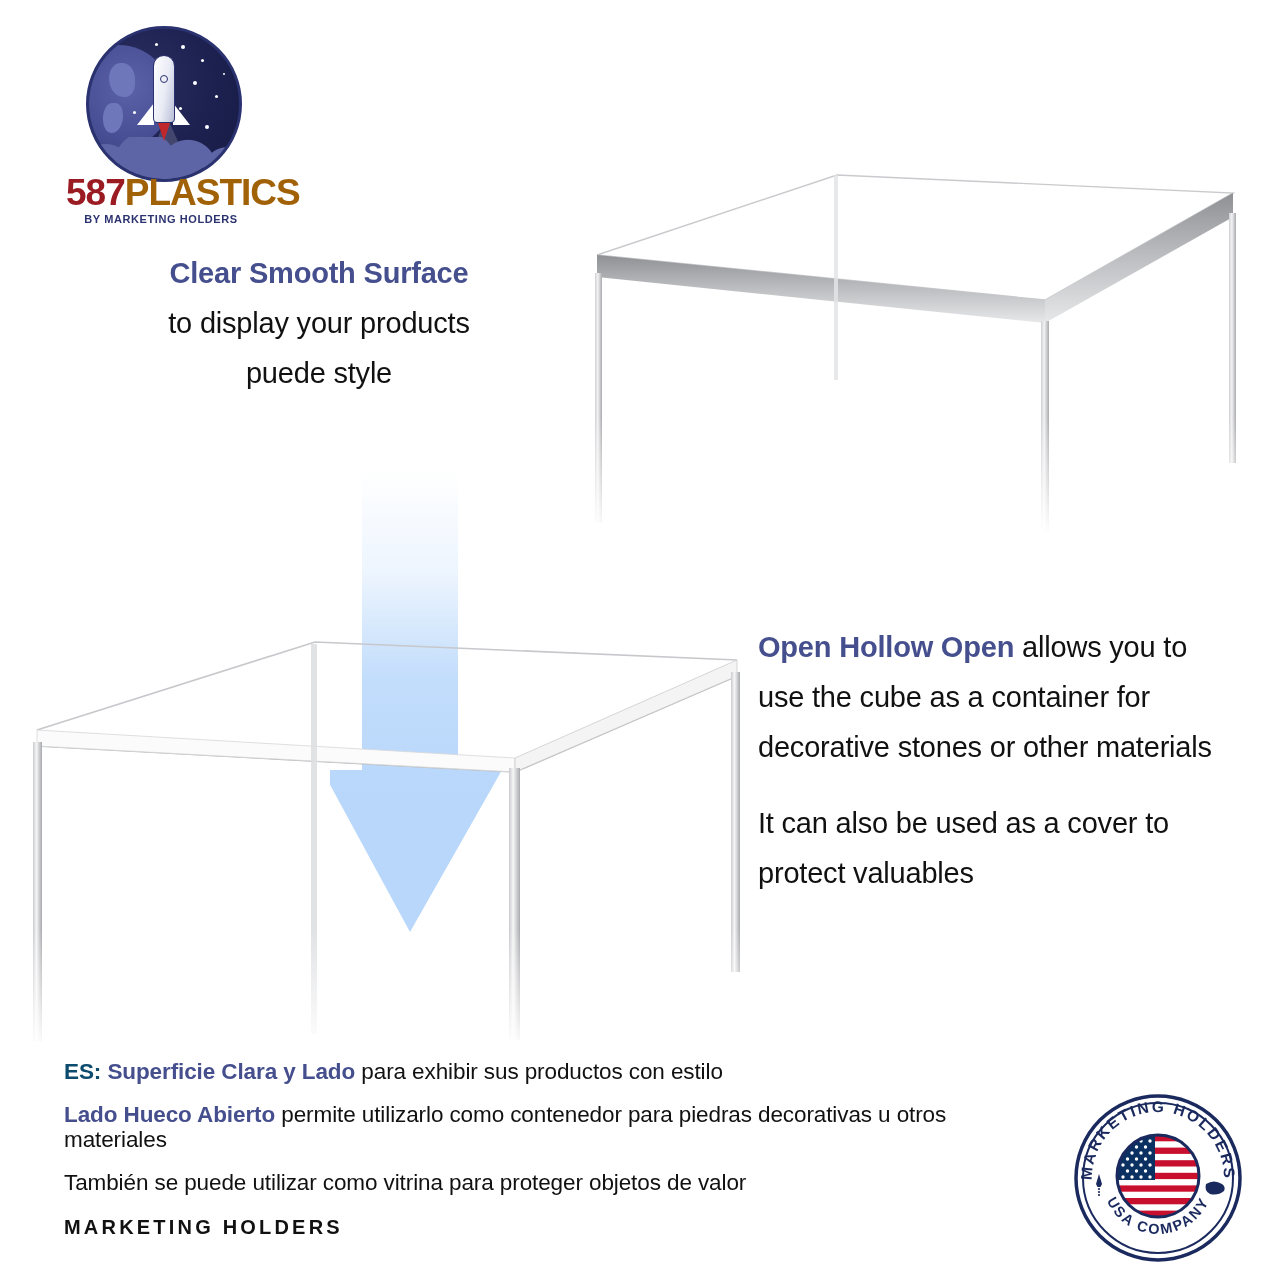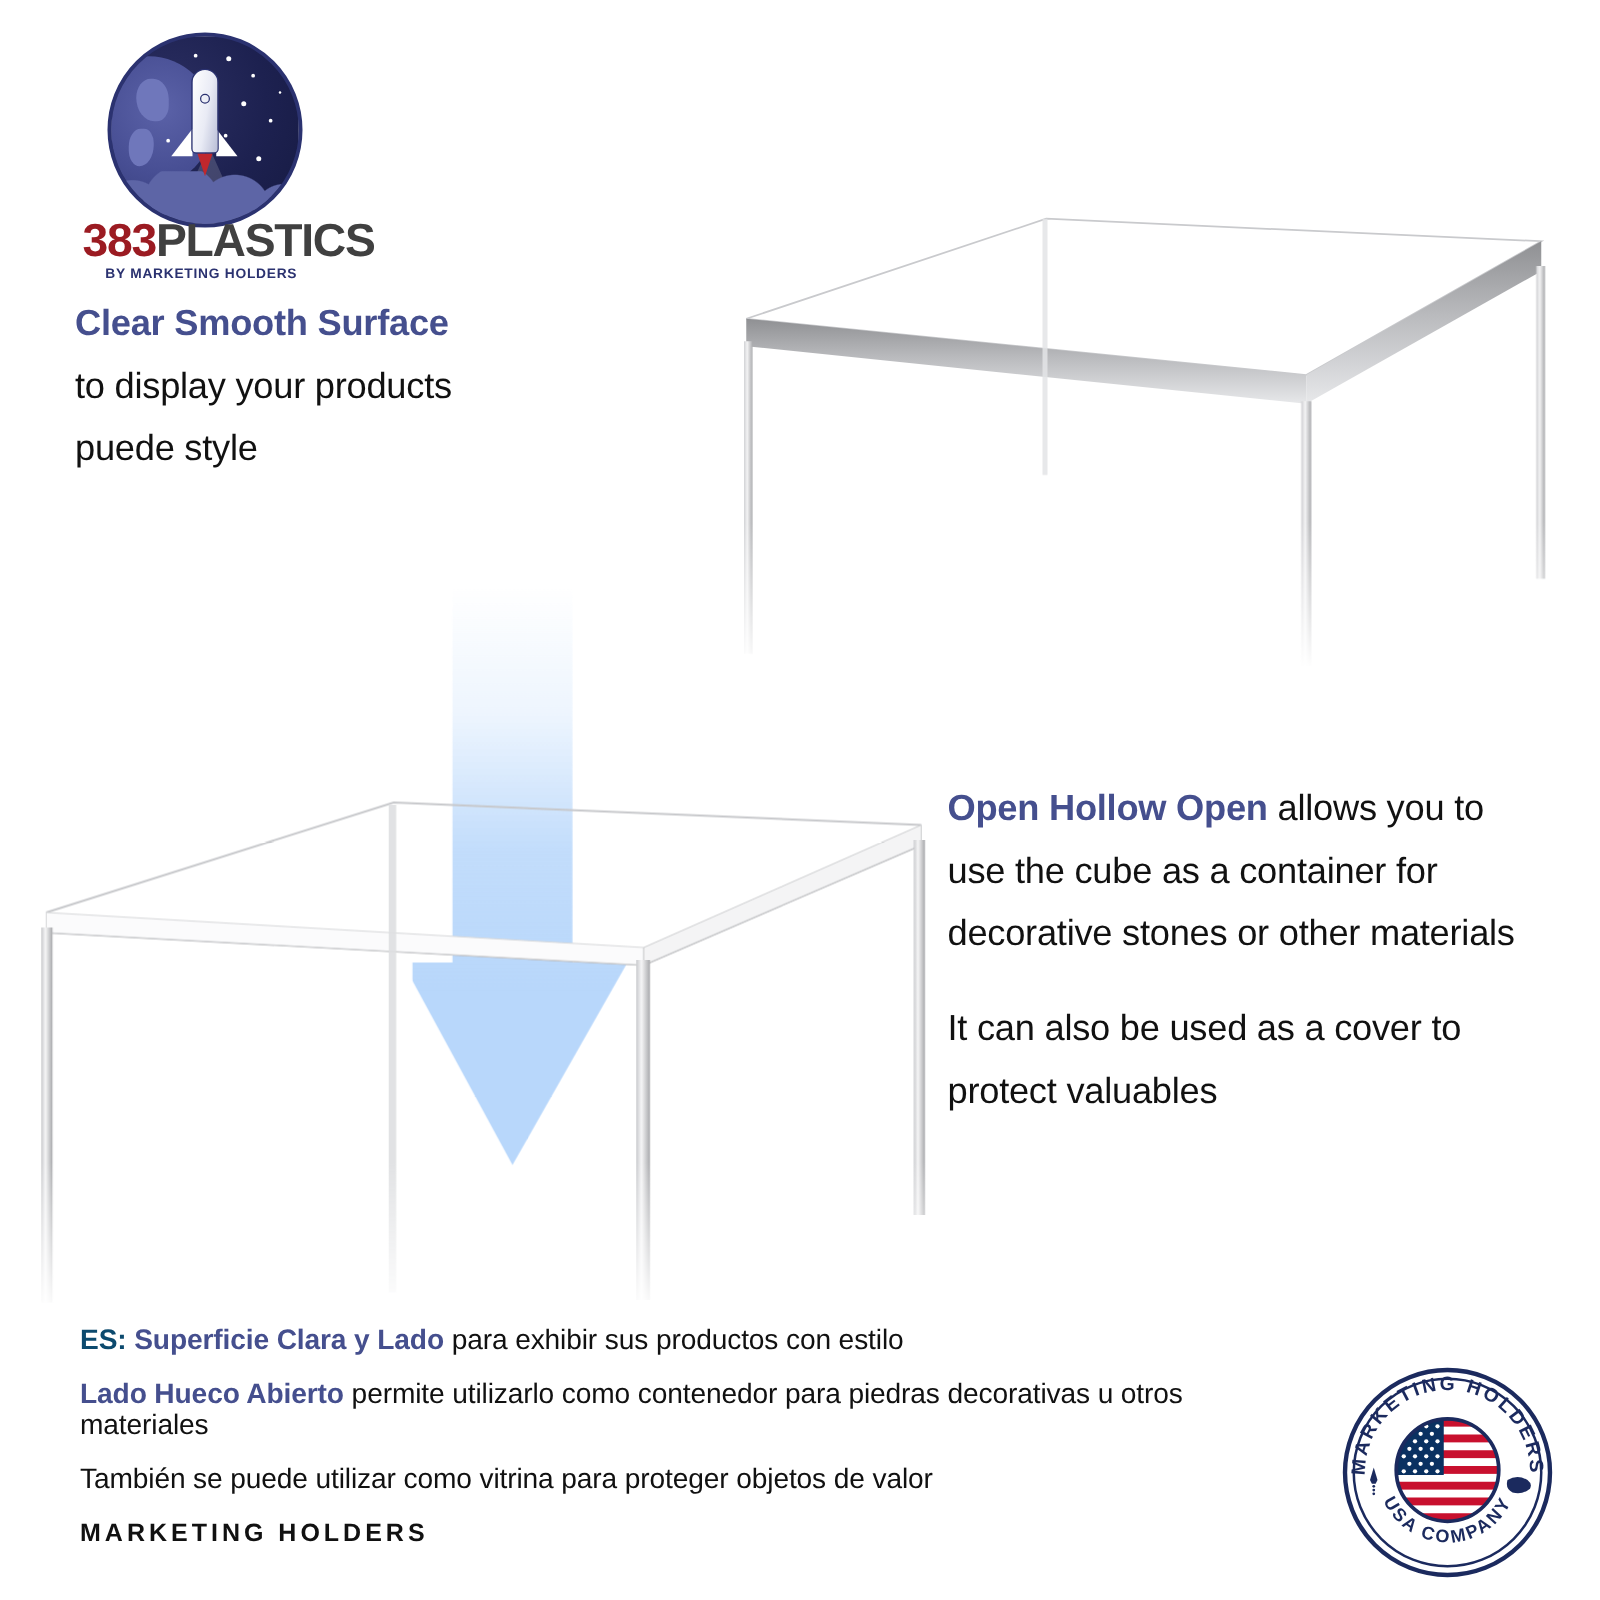--- a/index.html
+++ b/index.html
@@ -147,21 +147,21 @@
     line-height: 1;
   }
   #brand-logo .wm-main {
     font-family: "Liberation Sans Narrow", "Liberation Sans", sans-serif;
     font-weight: bold;
     font-size: 37px;
     letter-spacing: -1px;
     white-space: nowrap;
   }
   #brand-logo .wm-321 { color: #9b1b22; }
-  #brand-logo .wm-plastics { color: #404040; }
+  #brand-logo .wm-plastics { color: #a16207; }
   #brand-logo .wm-sub {
     margin-top: 3px;
     font-family: "Liberation Sans Narrow", "Liberation Sans", sans-serif;
     font-weight: bold;
     font-size: 11px;
     letter-spacing: 0.6px;
     color: #2b3270;
     white-space: nowrap;
   }
 
@@ -190,23 +190,23 @@
     font-weight: 400;
     letter-spacing: -0.2px;
   }
   .callout .accent {
     color: #454f8e;
     font-weight: bold;
   }
 
   #callout-top {
     left: 60px;
-    top: 234px;
+    top: 248px;
     width: 518px;
-    text-align: left;
+    text-align: center;
   }
   #callout-right {
     left: 758px;
     top: 622px;
     width: 460px;
     text-align: left;
   }
   #callout-right .para-gap { display: block; height: 26px; }
 
   
@@ -264,21 +264,21 @@
     <div class="plume"></div>
     <div class="clouds"></div>
     <div class="fin left"></div>
     <div class="fin right"></div>
     <div class="rocket-body"></div>
     <div class="rocket-window"></div>
     <div class="flame"></div>
   </div>
   <div class="wordmark">
     <div class="wm-main">
-      <span class="wm-321">383</span><span class="wm-plastics">PLASTICS</span>
+      <span class="wm-321">587</span><span class="wm-plastics">PLASTICS</span>
     </div>
     <div class="wm-sub">BY MARKETING HOLDERS</div>
   </div>
 </div>
 
 <div class="cube" id="cube-closed">
   <svg viewBox="0 0 680 390" width="680" height="390" aria-hidden="true">
     <defs>
       <linearGradient id="topBand" x1="0" y1="0" x2="0" y2="1">
         <stop offset="0%" stop-color="#8f9093"></stop>

